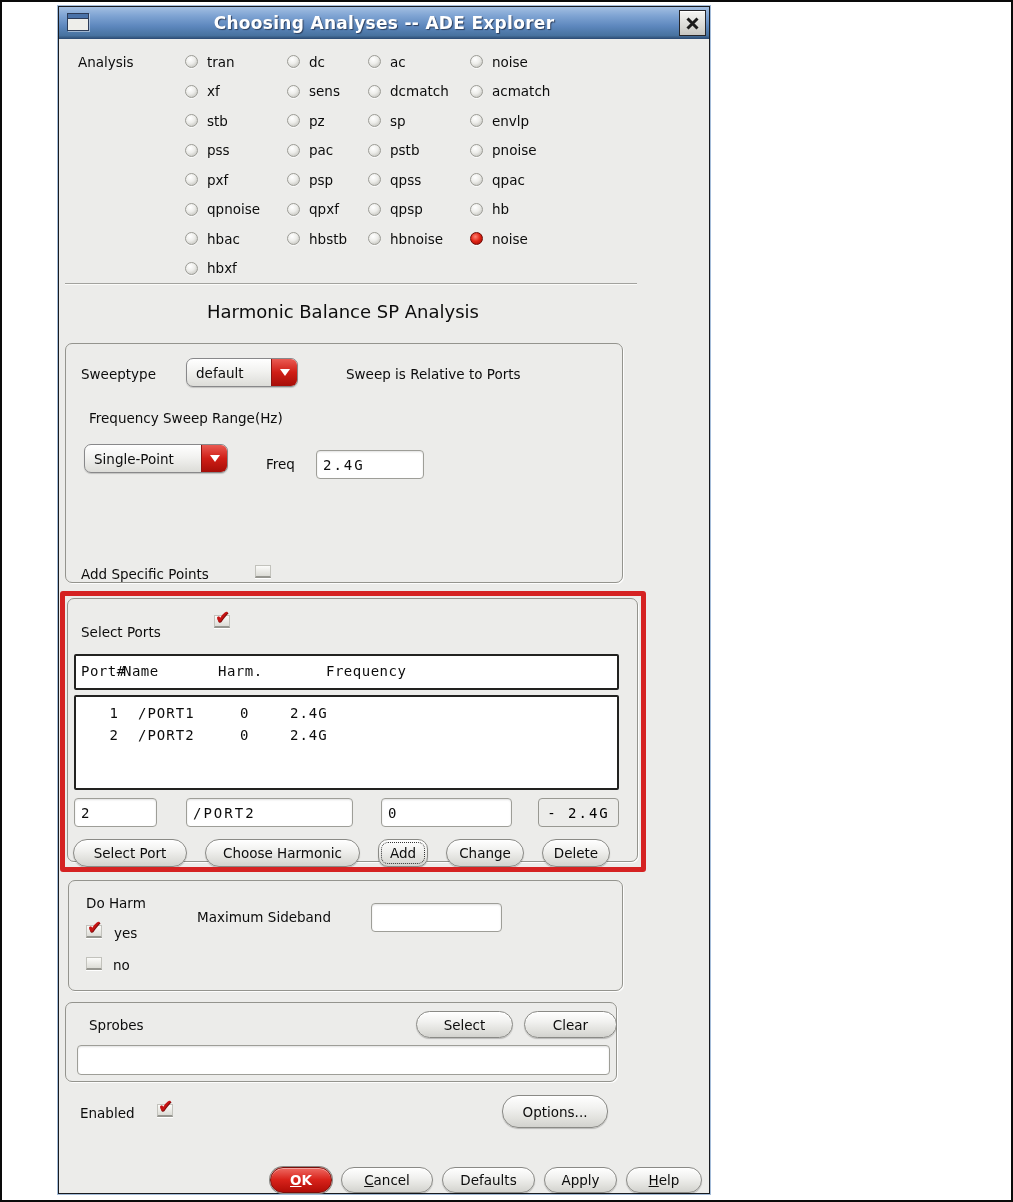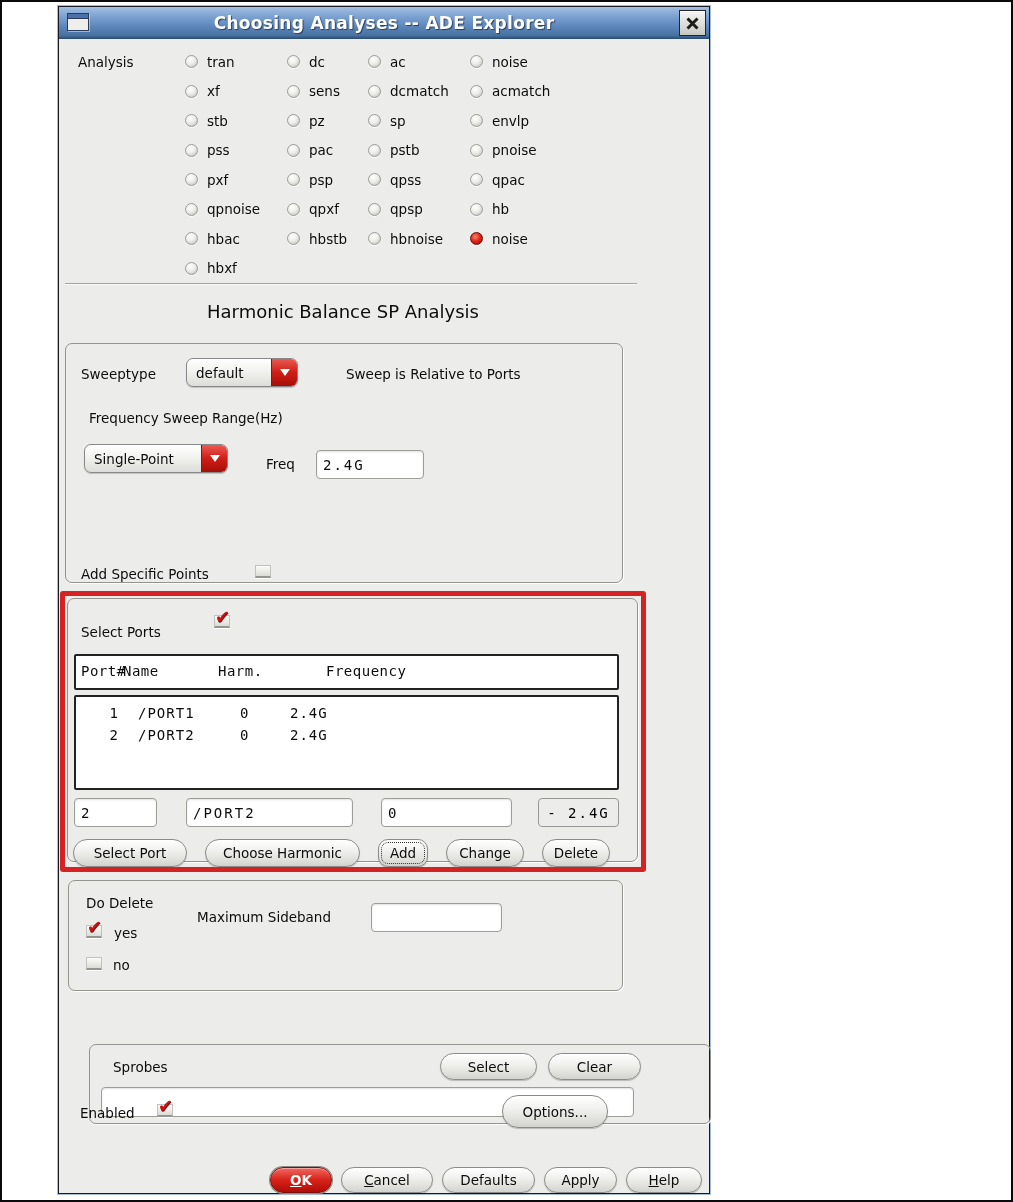--- a/index.html
+++ b/index.html
@@ -48,21 +48,21 @@
       border-top:1px solid #a2a29e; border-bottom:1px solid #fbfbf9; }
   .section-title { position:absolute; left:6px; top:262px; width:556px; text-align:center;
       font-size:18px; color:#0c0c0c; }
 
   
   .group { position:absolute; border:1px solid #94948e; border-radius:7px;
            box-shadow:1px 1px 0 rgba(255,255,255,0.9); }
   .g1 { left:6px; top:304px; width:558px; height:240px; }
   .g2 { left:8px; top:559px; width:571px; height:264px; }
   .g3 { left:9px; top:841px; width:555px; height:111px; }
-  .g4 { left:6px; top:1005px; width:622px; height:80px;margin-left:24px; }
+  .g4 { left:6px; top:963px; width:552px; height:80px; }
 
   .red-annot { position:absolute; left:1px; top:552px; width:586px; height:281px;
       border:5px solid #d52222; border-radius:3px; z-index:6; pointer-events:none; }
 
   
   .dd { position:absolute; display:flex; height:29px; border:1px solid #88888a;
       border-radius:7px; background:linear-gradient(180deg,#ffffff 0%,#f4f4f2 45%,#dedeb a 100%);
       background:linear-gradient(180deg,#ffffff 0%,#f2f2f0 45%,#dcdcd8 100%);
       box-shadow:0 1px 1px rgba(0,0,0,0.18); overflow:hidden; }
   .dd-value { flex:1; display:flex; align-items:center; padding-left:9px; font-size:13.5px; color:#0c0c0c; }
@@ -331,21 +331,21 @@
               <button class="gbtn">Choose Harmonic</button>
               <button class="gbtn focused">Add</button>
               <button class="gbtn">Change</button>
               <button class="gbtn">Delete</button>
             </div>
         </div>
 
         <div class="red-annot"></div>
 
         <div class="group g3">
-          <span class="lbl" style="left:17px; top:14px;">Do Delete</span>
+          <span class="lbl" style="left:17px; top:14px;">Do Harm</span>
           <span class="cb checked" style="left:17px; top:44px;"></span>
           <span class="lbl" style="left:45px; top:44px;">yes</span>
           <span class="cb" style="left:17px; top:76px;"></span>
           <span class="lbl" style="left:44px; top:76px;">no</span>
           <span class="lbl" style="left:128px; top:28px;text-align:center;">Maximum Sideband</span>
           <input class="tin" style="left: 302px; top: 22px; width: 131px; height: 29px;" value="">
         </div>
 
         <div class="group g4">
           <span class="lbl" style="left:23px; top:14px;">Sprobes</span>

